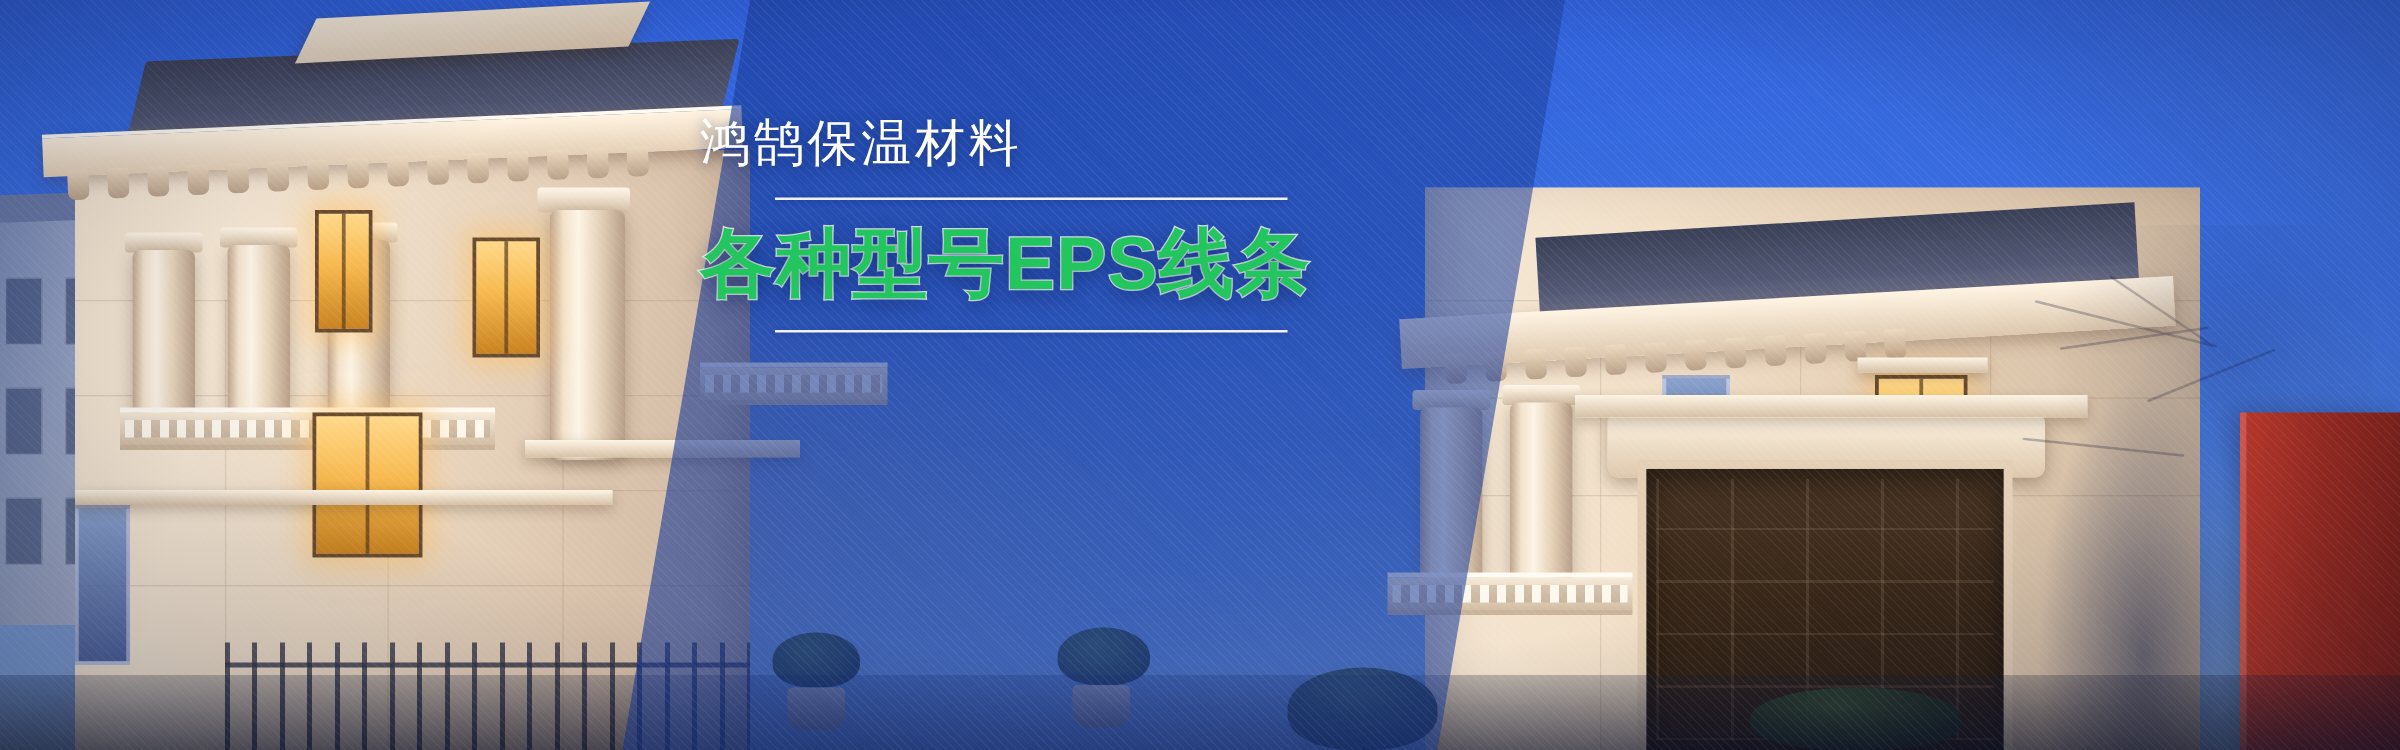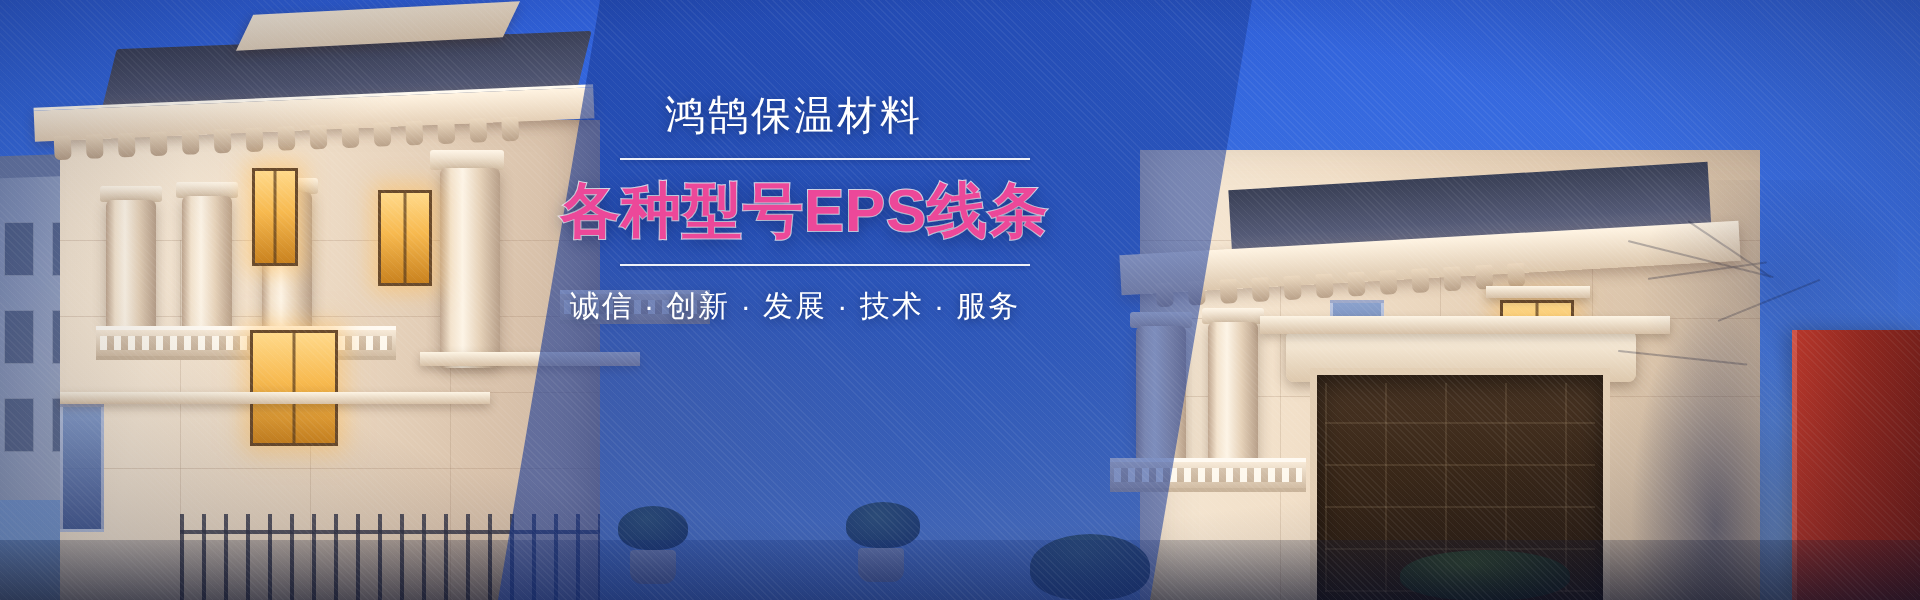--- a/index.html
+++ b/index.html
@@ -217,38 +217,38 @@
   }
   .vignette {
     position:absolute; inset:0;
     background:radial-gradient(ellipse at 50% 45%, rgba(0,0,0,0) 55%, rgba(6,12,34,.32) 100%);
     pointer-events:none;
   }
 
   
   .copy {
     position:absolute; left:560px; top:92px; width:470px;
-    text-align:center;
+    text-align:left;
   }
   .brand {
     font-size:40px; font-weight:400; color:#ffffff;
     letter-spacing:3px; line-height:1.15;
     text-shadow:0 2px 10px rgba(10,25,70,.55);
     padding-right:2px;
   }
   .rule {
     height:2px; background:#ffffff; opacity:.92;
     margin:20px 0 16px auto;
     box-shadow:0 1px 5px rgba(10,25,70,.45);
   }
   .rule-top { width:410px; }
   .rule-bot { width:410px; margin:18px 0 20px auto; }
 
   .headline {
-    font-size:60px; font-weight:bold; color:#ec4899;
+    font-size:60px; font-weight:bold; color:#22c55e;
     letter-spacing:1px; line-height:1.16;
     -webkit-text-stroke:2px rgba(255,255,255,.85);
     paint-order:stroke fill;
     text-shadow:
       0 0 1px rgba(255,255,255,.9),
       0 4px 16px rgba(12,30,85,.60);
     white-space:nowrap;
   }
   .tagline {
     font-size:30px; font-weight:400; color:#ffffff;
@@ -395,16 +395,15 @@
   <div class="overlay-panel"></div>
   <div class="overlay-edge"></div>
   <div class="hatch"></div>
   <div class="vignette"></div>
 
   <div class="copy">
     <div class="brand">鸿鹄保温材料</div>
     <div class="rule rule-top"></div>
     <div class="headline">各种型号EPS线条</div>
     <div class="rule rule-bot"></div>
-    <div class="tagline">诚信 · 创新 · 发展 · 技术 · 服务</div>
   </div>
 
 </div>
 
 </body></html>

